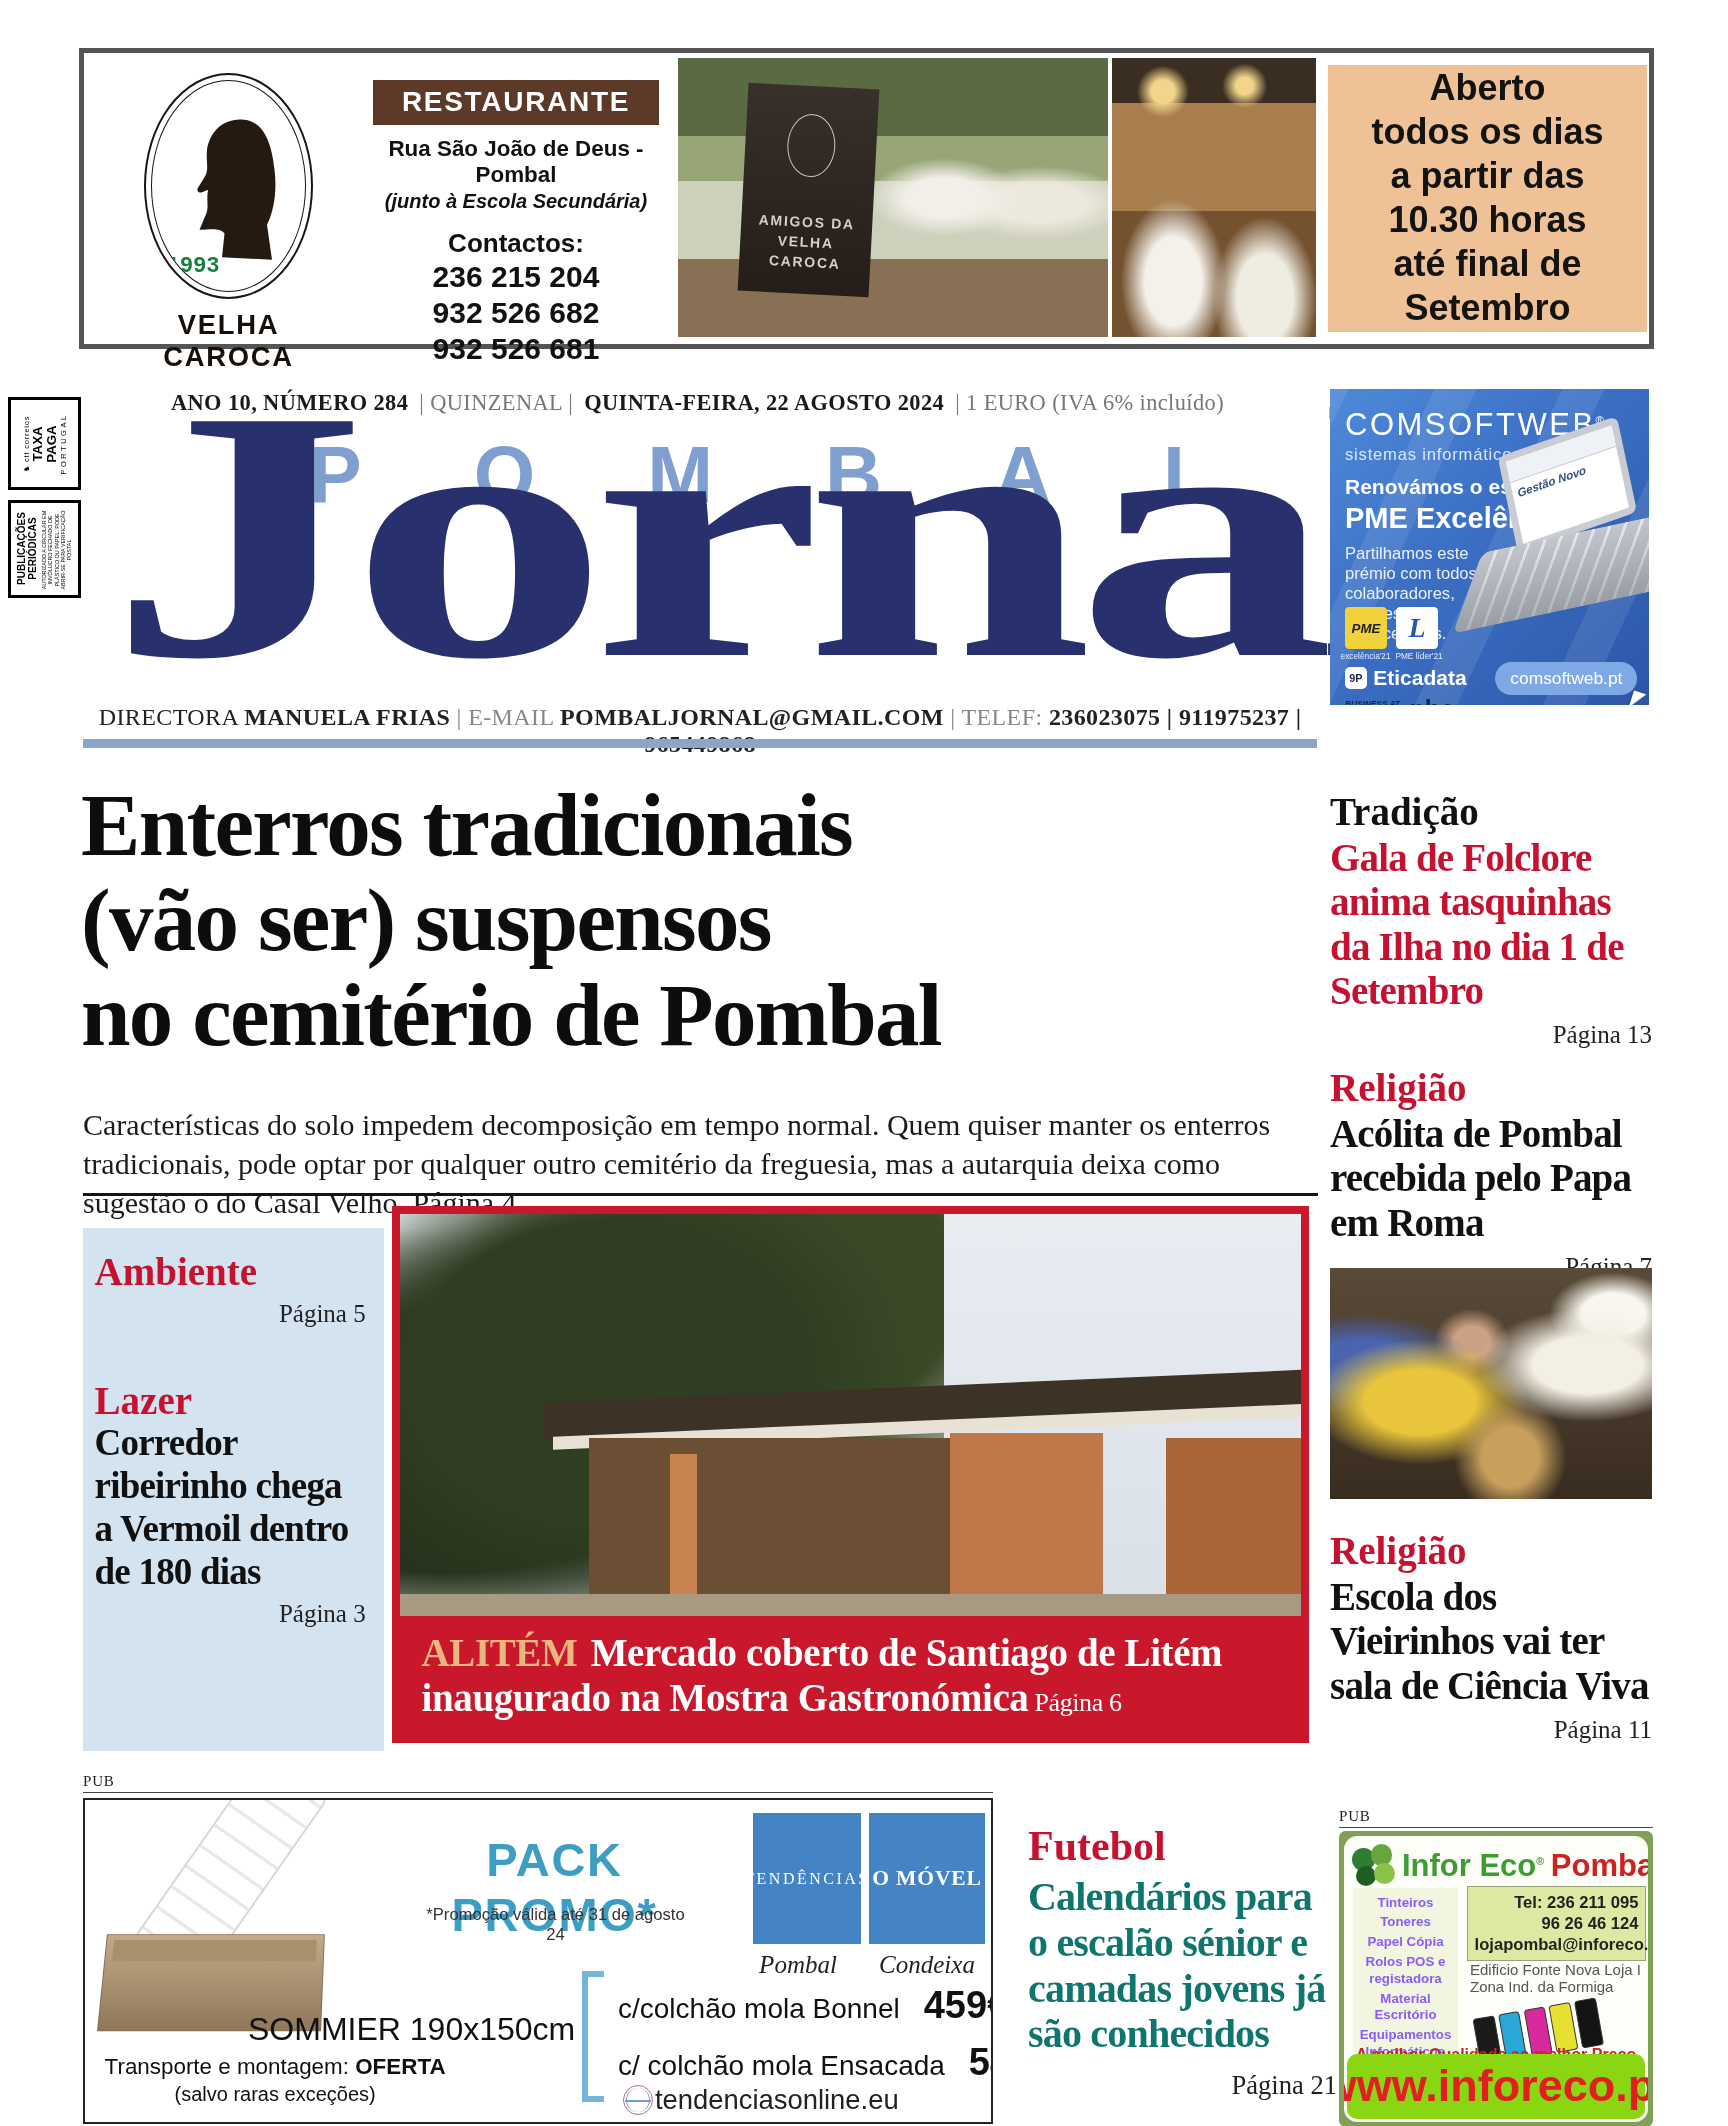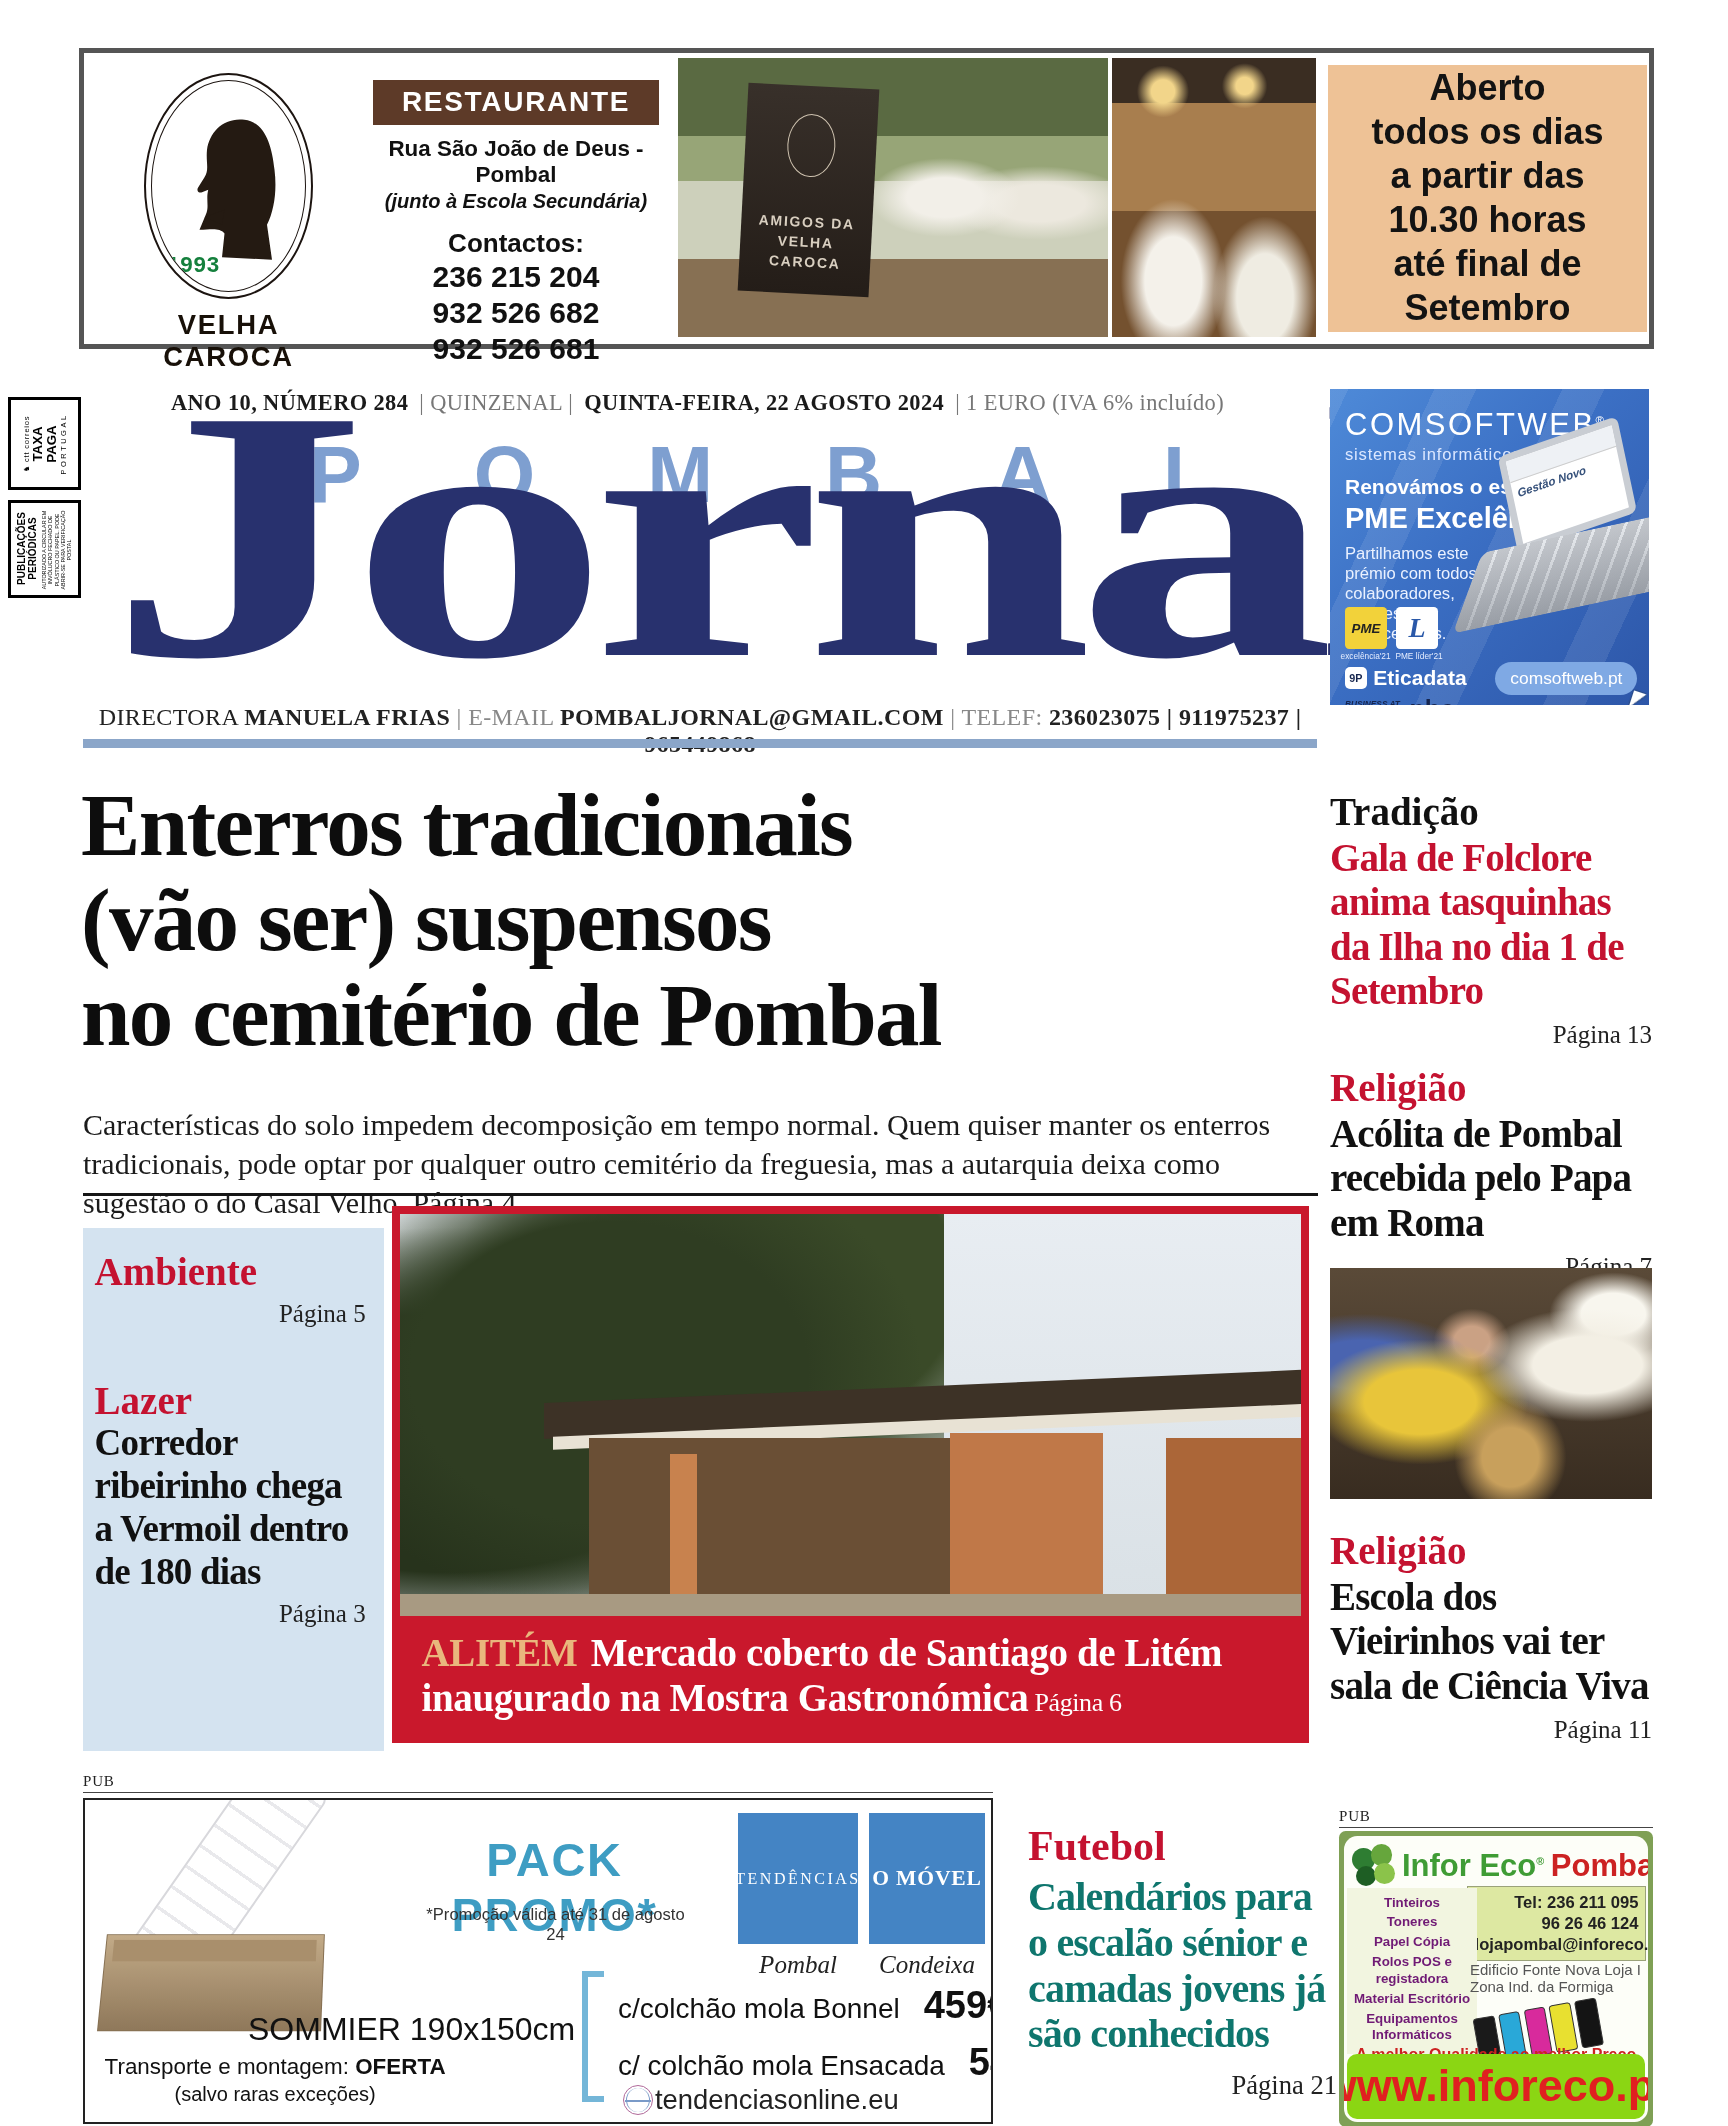--- a/index.html
+++ b/index.html
@@ -132,21 +132,21 @@
   
   .tend{position:absolute;left:83px;top:1798px;width:910px;height:326px;border:2.5px solid #222;background:#fff;font-family:"Liberation Sans",sans-serif;overflow:hidden}
   .matt{position:absolute;left:5px;top:21.6px;width:282px;height:216px}
   .mbox{position:absolute;left:11.6px;bottom:6.6px;width:221px;height:98px;background:linear-gradient(#c3ab88,#8f785a);border:1.7px solid #867052;transform:perspective(498px) rotateX(8deg) skewX(-4deg)}
   .mbox-top{position:absolute;left:6.6px;top:5px;right:6.6px;height:21.6px;background:#a98f6c}
   .mtop{position:absolute;left:37px;top:125px;width:239px;height:80px;border:2.5px solid #d8d8dc;border-radius:10px;transform:rotate(-55deg);transform-origin:left top;background:repeating-linear-gradient(90deg,#fff 0 21.6px,#e9e9ec 21.6px 25px)}
   .mtop-stripe{position:absolute;left:0;top:0;bottom:0;width:11.6px;background:#6e2f44;border-radius:8.3px 0 0 8.3px}
   .pp-title{position:absolute;left:291px;top:32px;width:357px;text-align:center;font-weight:bold;font-size:47px;color:#3e9dc3;letter-spacing:1.7px}
   .pp-note{position:absolute;left:331px;top:105px;width:279px;text-align:center;font-size:16.6px;color:#333}
   .lgbox{position:absolute;top:13.3px;height:131px;background:#4484c4;color:#fff;display:flex;align-items:center;justify-content:center;text-align:center}
-  .lg1{left:653px;width:120px;font-family:"Liberation Serif",serif;font-size:16px;letter-spacing:2.5px}
+  .lg1{left:668px;width:108px;font-family:"Liberation Serif",serif;font-size:16px;letter-spacing:2.5px}
   .lg2{left:784px;width:116px;font-family:"Liberation Serif",serif;font-weight:bold;font-size:21.6px;letter-spacing:0.8px}
   .city{position:absolute;top:151px;font-style:italic;font-family:"Liberation Serif",serif;font-size:25px;color:#222;text-align:center}
   .city1{left:653px;width:120px}
   .city2{left:784px;width:116px}
   .product{position:absolute;left:163px;top:211px;font-size:32px;color:#111}
   .bracket{position:absolute;left:497px;top:171px;width:21.6px;height:131px;border-left:6.6px solid #74b6d8;border-top:6.6px solid #74b6d8;border-bottom:6.6px solid #74b6d8}
   .offer{position:absolute;left:533px;display:flex;align-items:baseline;gap:24px;white-space:nowrap}
   .offer1{top:184px}.offer2{top:241px}
   .of-label{font-size:28px;color:#111}
   .of-price{font-weight:bold;font-size:38px;color:#111}
@@ -171,21 +171,21 @@
   .clover i{position:absolute;border-radius:50%}
   .cl1{left:0;top:3.3px;width:23px;height:23px;background:#2e7d32}
   .cl2{left:18.3px;top:0;width:21.6px;height:21.6px;background:#66a63c}
   .cl3{left:3.3px;top:21.6px;width:20px;height:20px;background:#1e5e24}
   .cl4{left:21.6px;top:18.3px;width:21.6px;height:21.6px;background:#8bc34a}
   .ie-b1{font-weight:bold;font-size:31px;color:#3f9c35}
   .ie-b1 sup{font-size:10.8px}
   .ie-b2{font-weight:bold;font-size:31px;color:#cc2222}
   .ie-tel{position:absolute;left:123px;top:50px;width:179px;background:#dde8a2;border:0.8px solid #9aa27a;padding:5px 6.6px;text-align:right;font-weight:bold;font-size:16.6px;line-height:21px;color:#222}
   .ie-tel .em{text-align:center}
-  .ie-list{position:absolute;left:3px;top:52px;width:130px;background:#f2f5e0;padding:6.6px 3.3px;text-align:center;font-weight:bold;font-size:13.3px;line-height:16.6px;color:#701a75}
+  .ie-list{position:absolute;left:9px;top:52px;width:105px;background:#f2f5e0;padding:6.6px 3.3px;text-align:center;font-weight:bold;font-size:13.3px;line-height:16.6px;color:#8b5cf6}
   .ie-list span{display:block;margin-bottom:3.3px}
   .ie-addr{position:absolute;left:126px;top:125px;width:176px;font-size:15px;line-height:17.4px;color:#555}
   .carts{position:absolute;left:131px;top:163px;width:171px;height:53px;transform:rotate(-10deg);display:flex;gap:4.2px;align-items:flex-end}
   .carts i{width:21.6px;height:48px;border-radius:3.3px;border:0.8px solid #333}
   .ck1{background:#1a1a1a}.ck2{background:#29a8d8}.ck3{background:#d82a9c}.ck4{background:#e8e030}.ck5{background:#141414;height:53px}
   .ie-q{position:absolute;left:5px;top:209px;width:294px;text-align:center;color:#cc2222;font-weight:bold;font-size:16px;line-height:19px}
   .ie-url{position:absolute;left:3.3px;right:3.3px;bottom:3.3px;height:65px;background:#8bd613;border-radius:10px;display:flex;align-items:center;justify-content:center;font-weight:bold;font-size:45px;color:#e02020}
 </style>
 </head>
 <body>

